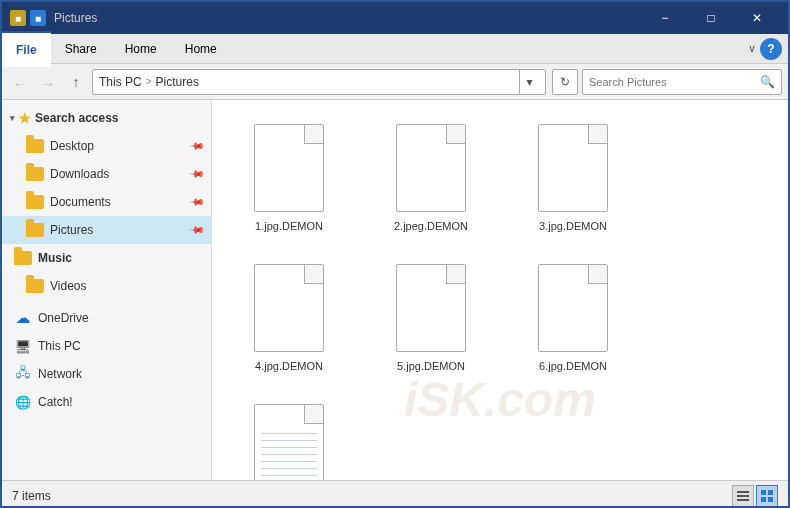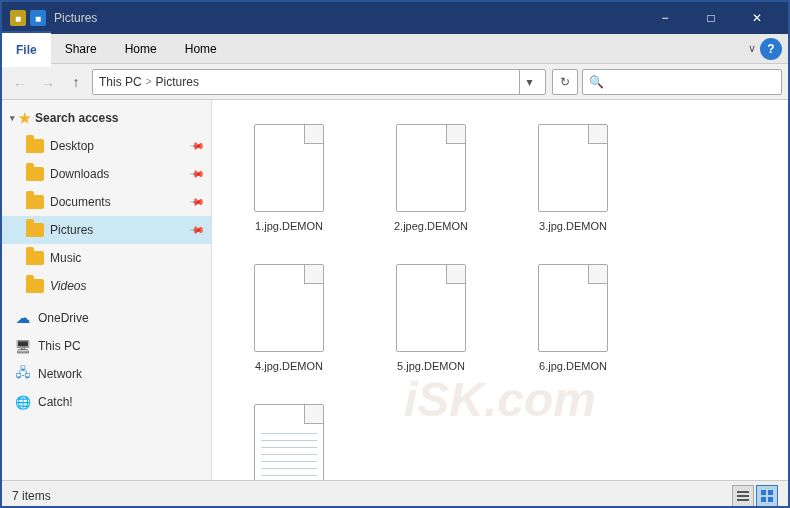--- a/index.html
+++ b/index.html
@@ -367,20 +367,21 @@
   <div class="address-bar">
     <div class="address-breadcrumb">
       <span>This PC</span>
       <span class="address-chevron">&gt;</span>
       <span>Pictures</span>
     </div>
     <div class="address-dropdown">▾</div>
   </div>
   <div class="refresh-btn">↻</div>
   <div class="search-bar">
+    <input type="text" placeholder="Search Pictures" style="">
     <span class="search-icon-btn">🔍</span>
   </div>
 </div>
 
 <div class="main-area">
 
   <div class="sidebar">
     <div class="sidebar-section-header">
       <span class="chevron">▾</span>
       <span class="star-icon">★</span>
@@ -412,28 +413,28 @@
     </div>
 
     <div class="sidebar-item active" style="padding-left:24px;">
       <div class="icon">
         <div class="folder-icon"></div>
       </div>
       <span>Pictures</span>
       <span class="pin-icon">📌</span>
     </div>
 
+    <div class="sidebar-item" style="padding-left:12px;font-weight:bold;">
+      <div class="icon">
+        <div class="folder-icon"></div>
+      </div>
+      <span>Music</span>
+    </div>
+
     <div class="sidebar-item" style="padding-left:24px;">
-      <div class="icon">
-        <div class="folder-icon"></div>
-      </div>
-      <span>Music</span>
-    </div>
-
-    <div class="sidebar-item" style="padding-left:24px;font-style:italic;">
       <div class="icon">
         <div class="folder-icon"></div>
       </div>
       <span>Videos</span>
     </div>
 
     <div class="sidebar-item" style="margin-top:4px;">
       <div class="icon">
         <span style="color:#1e6cbf; font-size:15px;">☁</span>
       </div>

